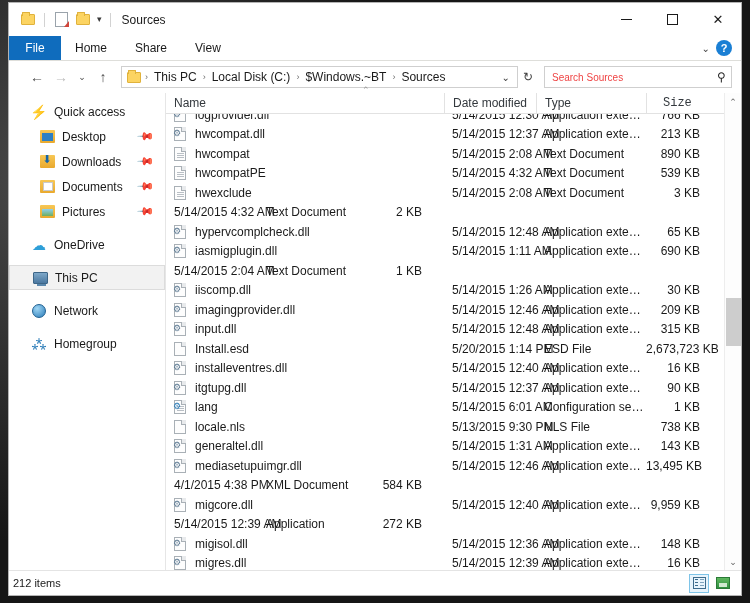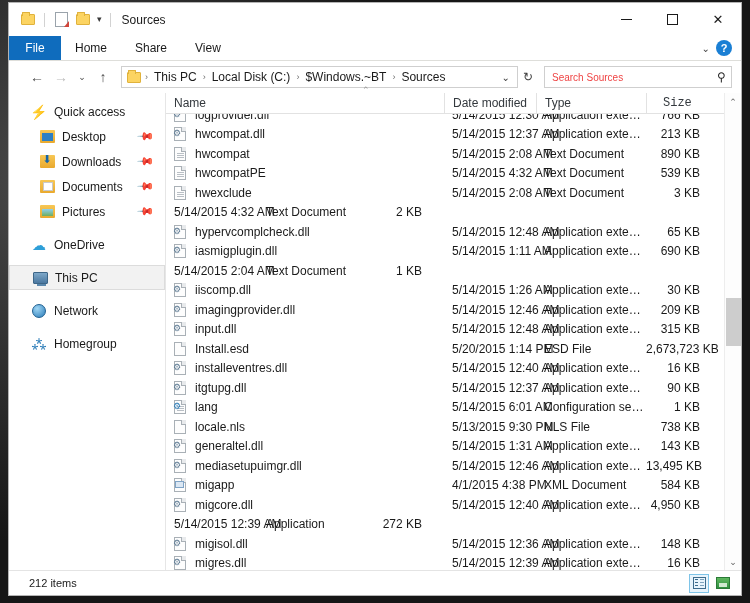--- a/index.html
+++ b/index.html
@@ -382,21 +382,21 @@
     background: #cdcdcd;
   }
 
   
   .statusbar {
     height: 25px;
     flex: none;
     border-top: 1px solid #e4e4e4;
     background: #fff;
     display: flex; align-items: center;
-    padding: 0 8px 0 20px;
+    padding: 0 8px 0 4px;
     font-size: 11px; color: #1a1a1a; justify-content: space-between;
   }
   .status-views { margin-left: auto; display: flex; align-items: center; gap: 4px; }
   .viewbtn {
     width: 20px; height: 19px;
     display: flex; align-items: center; justify-content: center;
     position: relative;
   }
   .viewbtn.active { border: 1px solid #7ec4e8; background: #e8f4fc; }
   .vb-details {
@@ -797,42 +797,35 @@
                   <span class="pg"></span>
                   <span class="gear">⚙</span>
                 </span>
                 <span>mediasetupuimgr.dll</span>
               </div>
               <div class="cell-date">5/14/2015 12:46 AM</div>
               <div class="cell-type">Application extens...</div>
               <div class="cell-size">13,495 KB</div>
             </div>
             <div class="row">
-              <div class="cell-name">
-                <span class="fico">
-                  <span class="pg"></span>
-                  <span class="xmlmark"></span>
-                </span>
-                <span>migapp</span>
-              </div>
               <div class="cell-date">4/1/2015 4:38 PM</div>
               <div class="cell-type">XML Document</div>
               <div class="cell-size">584 KB</div>
             </div>
             <div class="row">
               <div class="cell-name">
                 <span class="fico">
                   <span class="pg"></span>
                   <span class="gear">⚙</span>
                 </span>
                 <span>migcore.dll</span>
               </div>
               <div class="cell-date">5/14/2015 12:40 AM</div>
               <div class="cell-type">Application extens...</div>
-              <div class="cell-size">4,950 KB</div>
+              <div class="cell-size">9,959 KB</div>
             </div>
             <div class="row">
               <div class="cell-date">5/14/2015 12:39 AM</div>
               <div class="cell-type">Application</div>
               <div class="cell-size">272 KB</div>
             </div>
             <div class="row">
               <div class="cell-name">
                 <span class="fico">
                   <span class="pg"></span>

